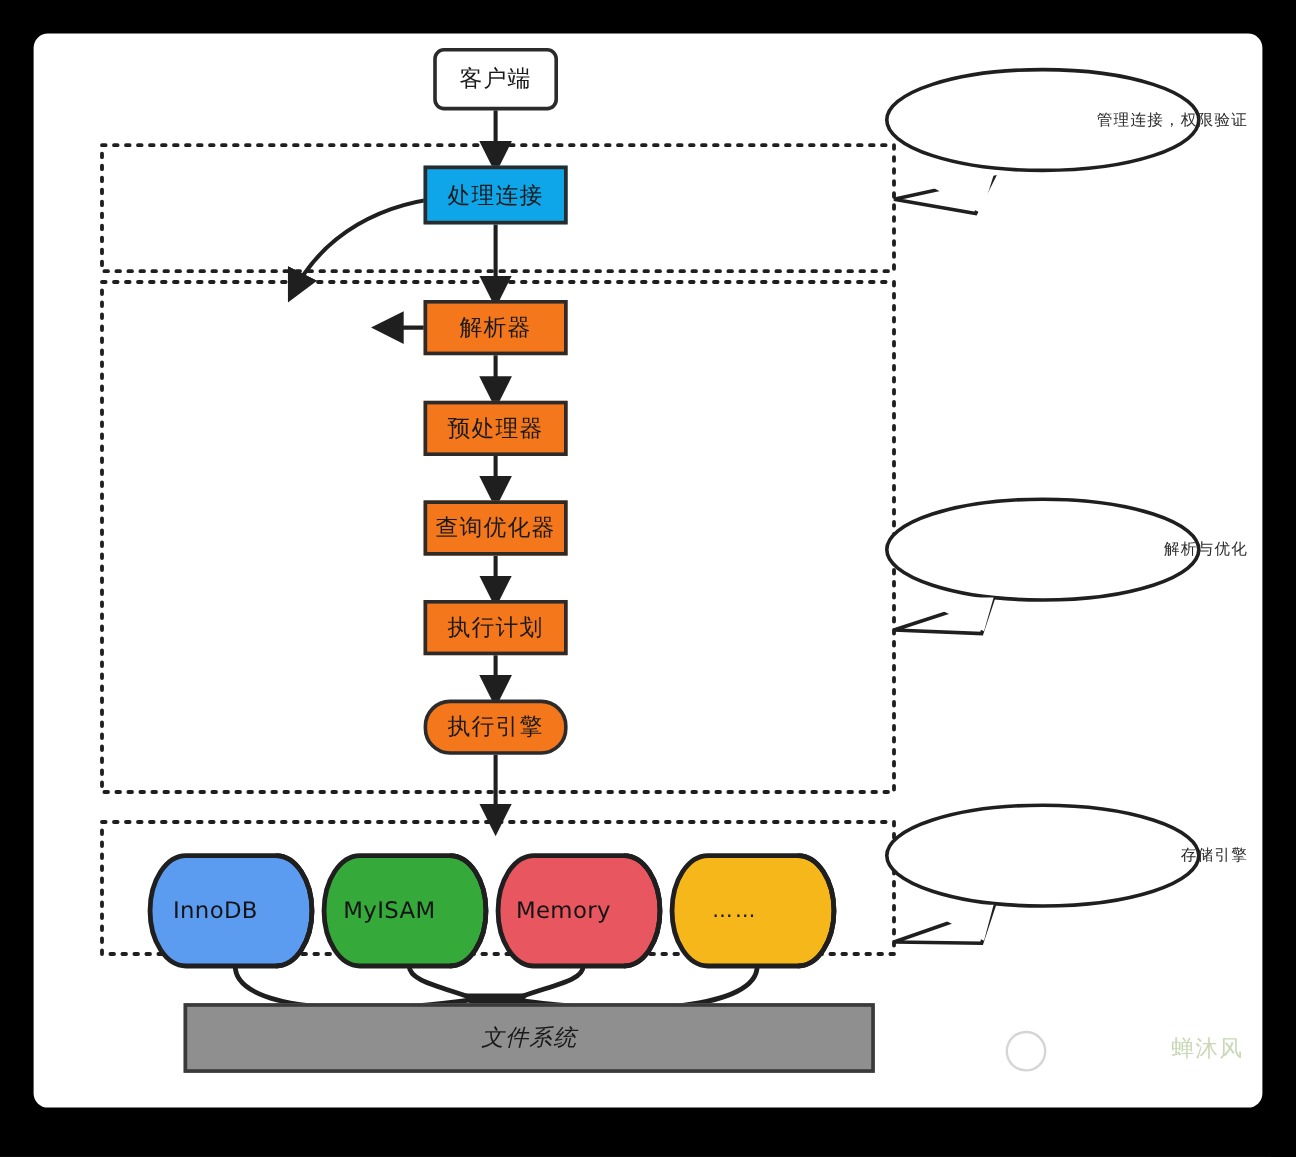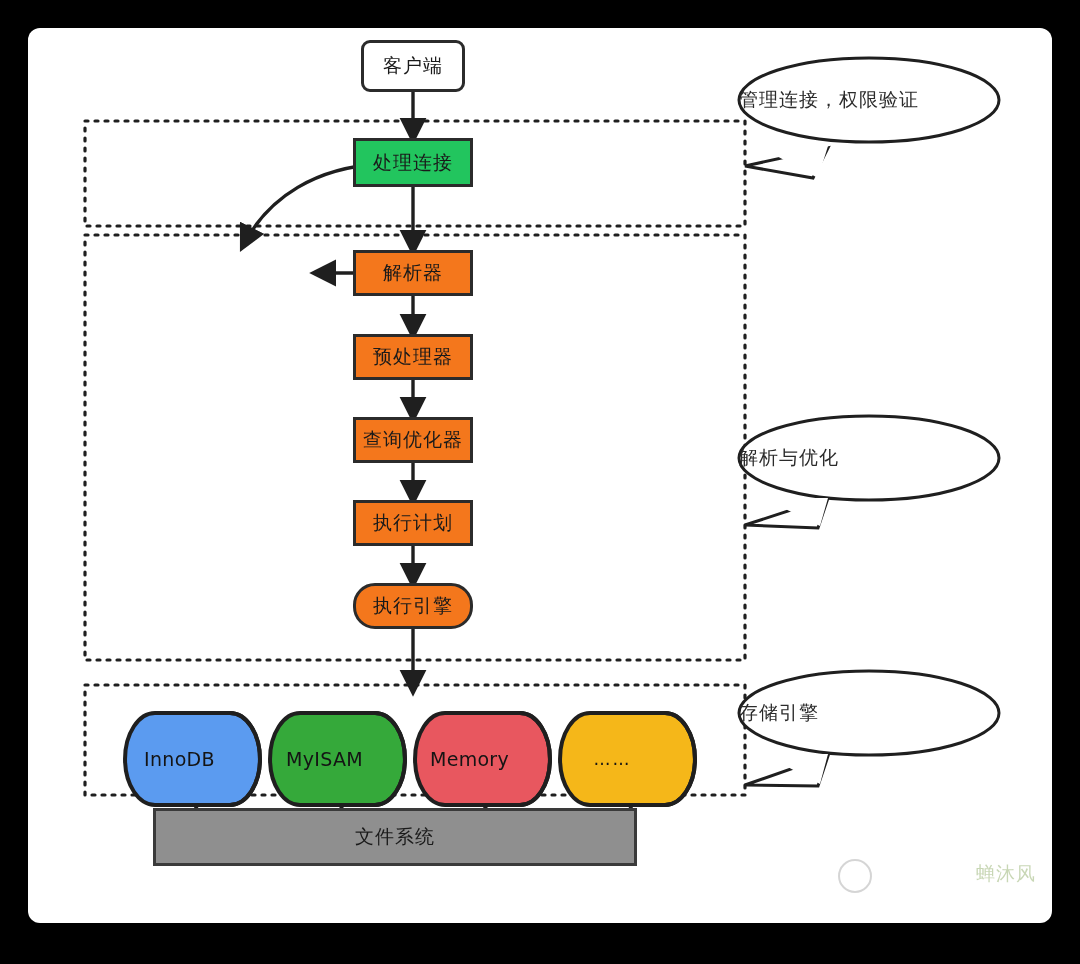--- a/index.html
+++ b/index.html
@@ -18,21 +18,21 @@
   .node{
     position:absolute;box-sizing:border-box;display:flex;
     align-items:center;justify-content:center;
     color:#1a1a1a;letter-spacing:1px;white-space:nowrap;
   }
   .node-client{
     border:3px solid #2b2b2b;border-radius:9px;background:#ffffff;
     font-size:19px;
   }
   .node-green{
-    border:3px solid #2b2b2b;background:#22c55e;font-size:19px;
+    border:3px solid #2b2b2b;background:#0ea5e9;font-size:19px;
   }
   .node-orange{
     border:3px solid #2b2b2b;background:#f4771c;font-size:19px;
   }
   .node-gray{
     border:3px solid #3a3a3a;background:#8f8f8f;font-size:19px;
   }
 
   
   .cyl{position:absolute;}
@@ -40,22 +40,22 @@
     position:absolute;left:0;top:0;width:100%;height:100%;
     display:flex;align-items:center;justify-content:center;
     font-size:19px;color:#141414;letter-spacing:0.3px;
     padding-right:26px;box-sizing:border-box;
     pointer-events:none;
   }
   .cyl .cyl-label.dots{font-size:17px;letter-spacing:2px;padding-right:30px;}
 
   
   .bubble-text{
-    position:absolute;display:flex;align-items:center;justify-content:flex-start;
-    font-size:19px;color:#2b2b2b;letter-spacing:1px;white-space:nowrap;
+    position:absolute;display:flex;align-items:center;justify-content:flex-end;
+    font-size:13px;color:#2b2b2b;letter-spacing:1px;white-space:nowrap;margin-left:41px;
   }
 
   
   .wm{
     position:absolute;right:10px;bottom:8px;
     width:210px;height:56px;opacity:.30;
   }
   .wm-line1{
     position:absolute;right:6px;top:2px;font-size:19px;color:#4d7c0f;
     letter-spacing:1px;white-space:nowrap;
@@ -170,21 +170,21 @@
   </div>
 
   <div class="node node-orange" style="left:325px;top:472px;width:120px;height:46px;">
     <span>执行计划</span>
   </div>
 
   <div class="node node-orange" style="left:325px;top:555px;width:120px;height:46px;border-radius:22px;">
     <span>执行引擎</span>
   </div>
 
-  <div class="node node-gray" style="left:125px;top:780px;width:484px;height:58px;">
+  <div class="node node-gray" style="left:125px;top:808px;width:576px;height:58px;font-style:italic;">
     <span>文件系统</span>
   </div>
 
   <div class="cyl" style="left:97px;top:685px;width:135px;height:92px;">
     <div class="cyl-label">InnoDB</div>
   </div>
   <div class="cyl" style="left:242px;top:685px;width:135px;height:92px;">
     <div class="cyl-label">MyISAM</div>
   </div>
   <div class="cyl" style="left:387px;top:685px;width:135px;height:92px;">

